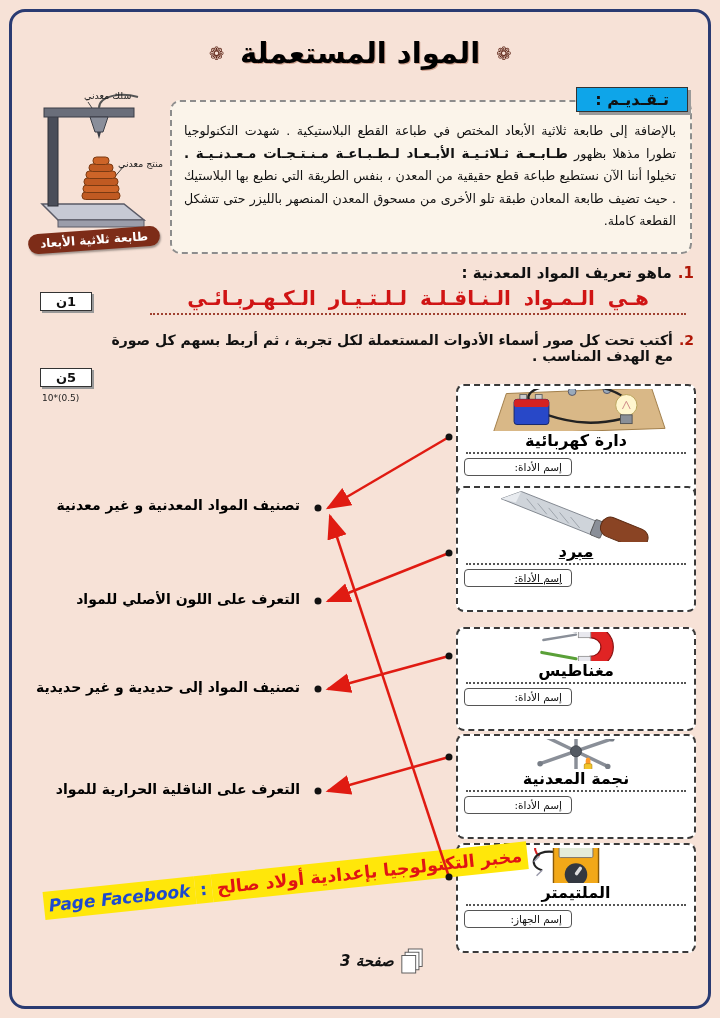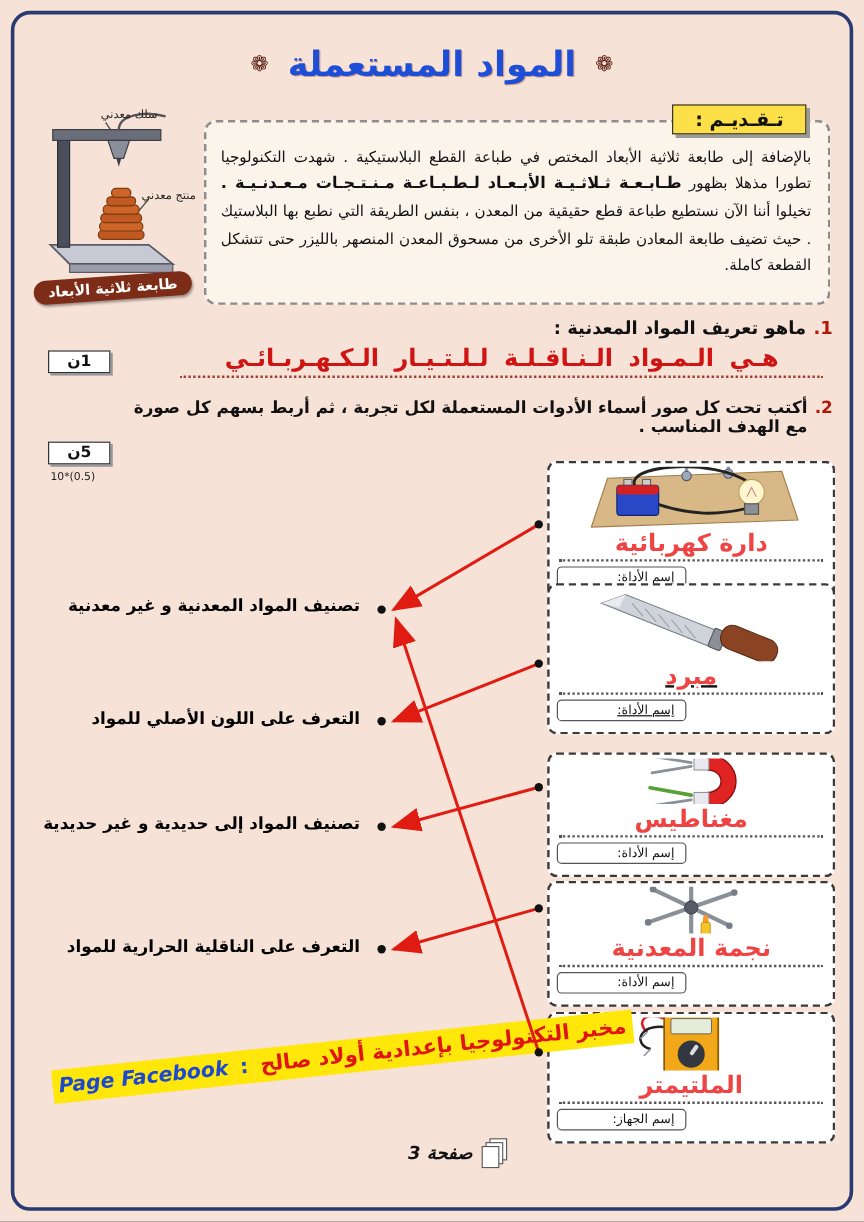--- a/index.html
+++ b/index.html
@@ -6,37 +6,37 @@
   .page{
     position:relative;width:720px;height:1018px;margin:0 auto;
     background:#f7e2d7;overflow:hidden;
     font-family:"DejaVu Sans",sans-serif;color:#111;
   }
   .frame{position:absolute;inset:9px;border:3px solid #2a3b72;border-radius:16px;pointer-events:none;}
 
   
   .title-row{position:absolute;top:36px;left:0;right:0;display:flex;justify-content:center;align-items:center;gap:16px;}
   .ornament{color:#5a2012;font-size:18px;}
-  .page-title{font-size:29px;font-weight:bold;color:#1d4ed8;text-shadow:1px 1px 0 rgba(160,80,50,.45);}
+  .page-title{font-size:29px;font-weight:bold;color:#000000;text-shadow:1px 1px 0 rgba(160,80,50,.45);}
 
   
   .printer{position:absolute;left:26px;top:88px;width:150px;height:176px;}
   .printer-label{position:absolute;font-size:9.5px;color:#222;white-space:nowrap;}
   .printer-label-wire{top:2px;left:58px;}
   .printer-label-product{top:70px;left:92px;}
   .printer-caption{
     position:absolute;top:142px;left:2px;background:#7d2c18;color:#fff;
     font-size:12px;font-weight:bold;padding:3px 12px;border-radius:12px;
     transform:rotate(-4deg);box-shadow:1px 2px 2px rgba(0,0,0,.35);white-space:nowrap;
   }
 
   
   .intro{position:absolute;left:170px;top:100px;width:522px;height:154px;
     border:2px dashed #8d8d8d;border-radius:10px;background:#fbf4ea;box-sizing:border-box;}
-  .intro-heading{position:absolute;top:-15px;right:18px;background:#fde047;border:1.5px solid #333;
+  .intro-heading{position:absolute;top:-15px;right:2px;background:#0ea5e9;border:1.5px solid #333;
     box-shadow:3px 3px 0 #9a9a9a;padding:2px 18px;font-weight:bold;font-size:16px;direction:rtl;}
   .intro-text{direction:rtl;text-align:justify;padding:18px 14px 6px 12px;font-size:12.6px;line-height:1.75;margin:0;}
   .intro-bold{font-weight:bold;font-size:13.4px;}
 
   
   .q-line{position:absolute;direction:rtl;display:flex;gap:6px;font-weight:bold;}
   .q1{right:26px;top:264px;font-size:15px;}
   .q2{right:26px;top:332px;left:110px;font-size:14px;}
   .q-num{color:#b01808;}
   .q1-answer{
@@ -59,23 +59,23 @@
 
   
   .card{position:absolute;left:456px;width:240px;background:#fff;border:2px dashed #3a3a3a;
     border-radius:8px;box-sizing:border-box;display:flex;flex-direction:column;padding:3px 4px;}
   .card-1{top:384px;height:117px;}
   .card-2{top:486px;height:126px;text-decoration:underline;}
   .card-3{top:627px;height:104px;}
   .card-4{top:734px;height:105px;}
   .card-5{top:843px;height:110px;}
   .card-img{flex:1;display:flex;align-items:center;justify-content:center;overflow:hidden;}
-  .card-answer{direction:rtl;text-align:center;color:#ef4444;font-weight:bold;font-size:20px;
+  .card-answer{direction:rtl;text-align:center;color:#000000;font-weight:bold;font-size:16px;
     border-bottom:2px dotted #555;margin:0 4px;line-height:1.25;padding-bottom:1px;}
-  .card-field{align-self:flex-start;margin:4px 2px 6px;border:1.5px solid #555;border-radius:4px;
+  .card-field{align-self:flex-start;margin:4px 2px 20px;border:1.5px solid #555;border-radius:4px;
     font-size:10.5px;padding:2px 9px;direction:rtl;background:#fff;min-width:88px;}
 
   
   .arrows{position:absolute;left:0;top:0;width:720px;height:1018px;pointer-events:none;z-index:5;}
 
   
   .banner{position:absolute;left:44px;top:896px;transform:rotate(-6deg);transform-origin:left center;
     white-space:nowrap;direction:rtl;z-index:4;}
   .banner span{background:#ffe70a;padding:4px 5px;}
   .banner .lab{color:#e01414;font-weight:bold;font-size:17.5px;}

